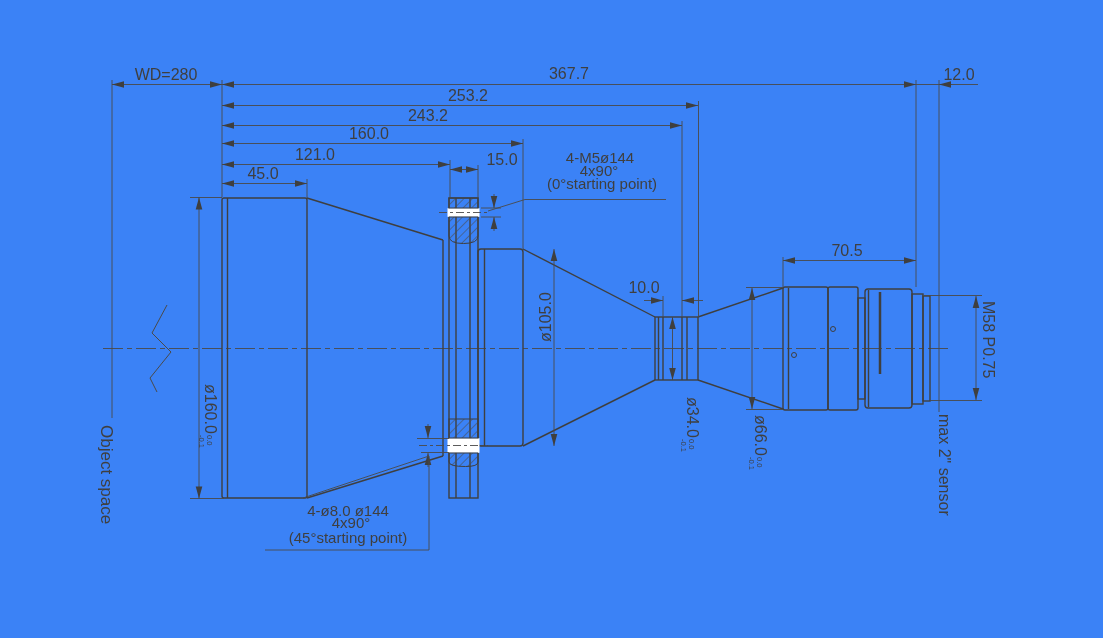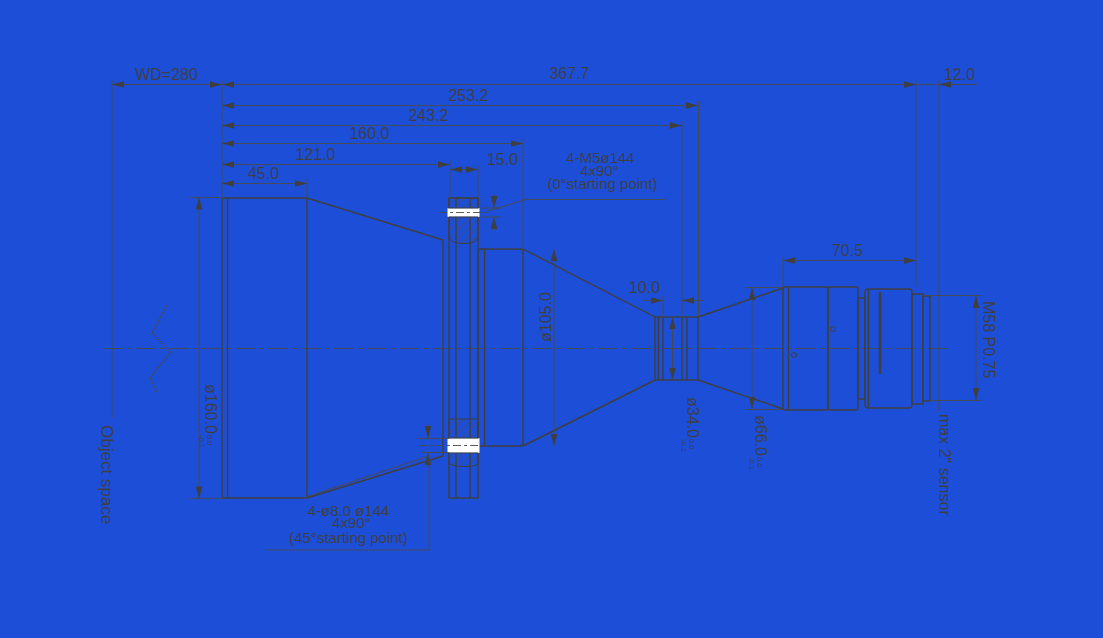--- a/index.html
+++ b/index.html
@@ -1,17 +1,17 @@
 <!DOCTYPE html>
 <html><head>
 <meta charset="utf-8">
 <style>
   html,body{margin:0;padding:0;background:#ffffff;}
   body{font-family:"Liberation Sans", sans-serif;}
-  .stage{position:relative;width:1103px;height:638px;background:#1d4ed8;overflow:hidden;}
+  .stage{position:relative;width:1103px;height:638px;background:#3b82f6;overflow:hidden;}
   svg text{fill:#3f3f3f;}
   .dimtxt{font-size:16px;}
   .notetxt{font-size:15px;}
   .toltxt{font-size:7.5px;}
   .bigtxt{font-size:17px;}
 </style>
 </head>
 <body>
 
 <div class="stage">

